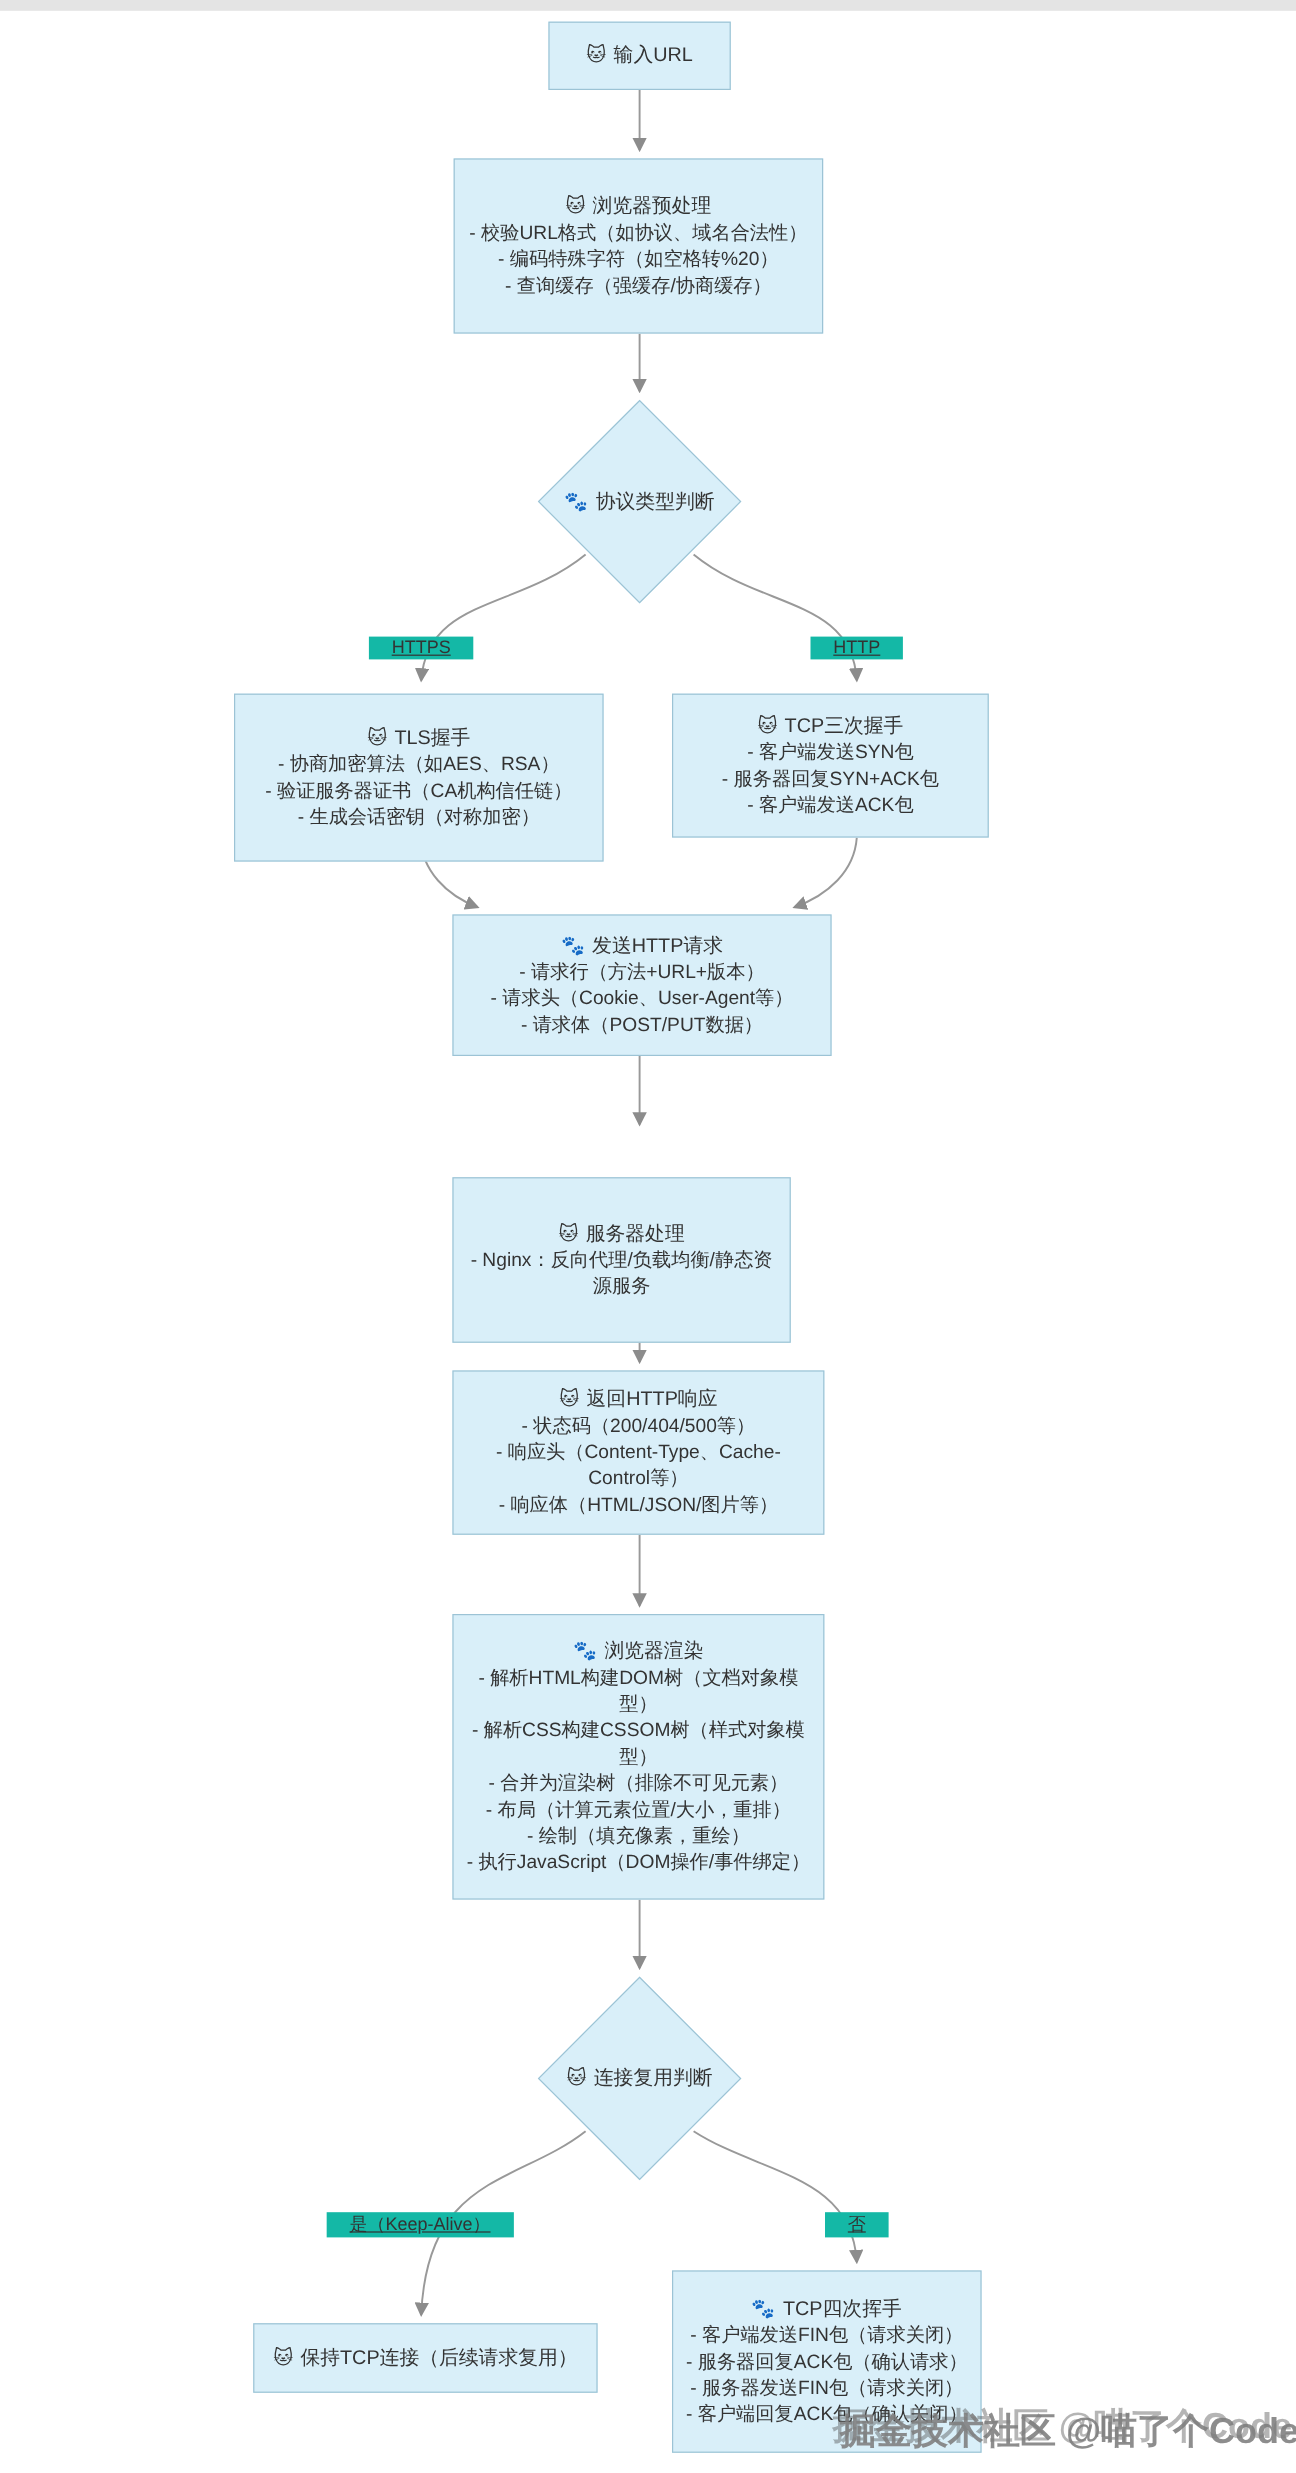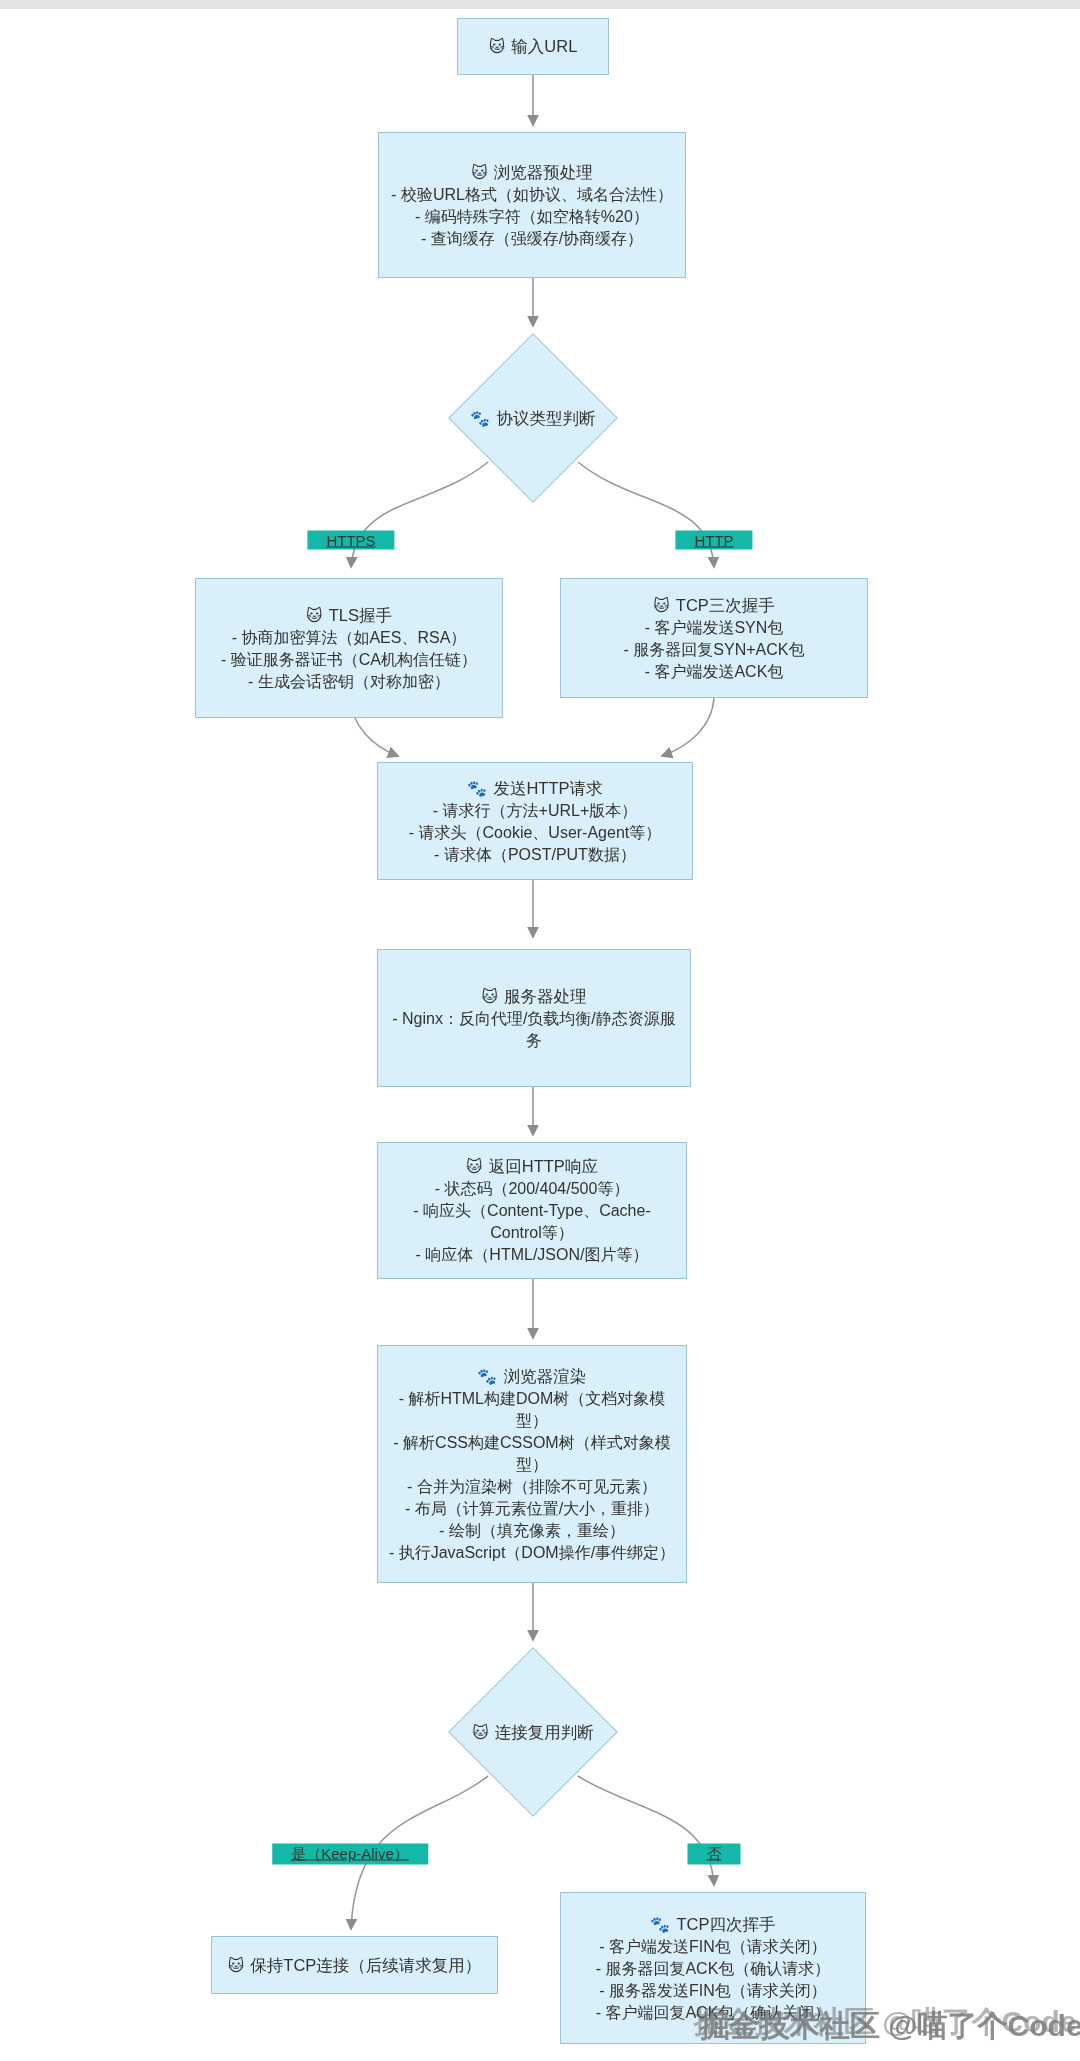--- a/index.html
+++ b/index.html
@@ -86,35 +86,35 @@
   <div class="edge-label" style="left:351px;top:540px;">HTTPS</div>
   <div class="edge-label" style="left:714px;top:540px;">HTTP</div>
 
   <div class="node" style="left:195px;top:578px;width:308px;height:140px;">
     <div class="title-row"><span class="icon">🐱</span><span>TLS握手</span></div>
     <div class="line">- 协商加密算法（如AES、RSA）</div>
     <div class="line">- 验证服务器证书（CA机构信任链）</div>
     <div class="line">- 生成会话密钥（对称加密）</div>
   </div>
 
-  <div class="node" style="left:560px;top:578px;width:308px;height:120px;">
+  <div class="node" style="left:560px;top:578px;width:264px;height:120px;">
     <div class="title-row"><span class="icon">🐱</span><span>TCP三次握手</span></div>
     <div class="line">- 客户端发送SYN包</div>
     <div class="line">- 服务器回复SYN+ACK包</div>
     <div class="line">- 客户端发送ACK包</div>
   </div>
 
   <div class="node" style="left:377px;top:762px;width:316px;height:118px;">
     <div class="title-row"><span class="icon">🐾</span><span>发送HTTP请求</span></div>
     <div class="line">- 请求行（方法+URL+版本）</div>
     <div class="line">- 请求头（Cookie、User-Agent等）</div>
     <div class="line">- 请求体（POST/PUT数据）</div>
   </div>
 
-  <div class="node" style="left:377px;top:949px;width:314px;height:138px;">
+  <div class="node" style="left:377px;top:981px;width:282px;height:138px;">
     <div class="title-row"><span class="icon">🐱</span><span>服务器处理</span></div>
     <div class="line">- Nginx：反向代理/负载均衡/静态资源服务</div>
   </div>
 
   <div class="node" style="left:377px;top:1142px;width:310px;height:137px;">
     <div class="title-row"><span class="icon">🐱</span><span>返回HTTP响应</span></div>
     <div class="line">- 状态码（200/404/500等）</div>
     <div class="line">- 响应头（Content-Type、Cache-Control等）</div>
     <div class="line">- 响应体（HTML/JSON/图片等）</div>
   </div>
@@ -134,21 +134,21 @@
     <span class="icon">🐱</span><span>连接复用判断</span>
   </div>
 
   <div class="edge-label" style="left:350px;top:1854px;">是（Keep-Alive）</div>
   <div class="edge-label" style="left:714px;top:1854px;">否</div>
 
   <div class="node" style="left:211px;top:1936px;width:287px;height:58px;">
     <div class="title-row"><span class="icon">🐱</span><span>保持TCP连接（后续请求复用）</span></div>
   </div>
 
-  <div class="node" style="left:560px;top:1892px;width:306px;height:152px;">
+  <div class="node" style="left:560px;top:1892px;width:258px;height:152px;">
     <div class="title-row"><span class="icon">🐾</span><span>TCP四次挥手</span></div>
     <div class="line">- 客户端发送FIN包（请求关闭）</div>
     <div class="line">- 服务器回复ACK包（确认请求）</div>
     <div class="line">- 服务器发送FIN包（请求关闭）</div>
     <div class="line">- 客户端回复ACK包（确认关闭）</div>
   </div>
 
   <div class="watermark">掘金技术社区 @喵了个Code</div>
 </div>
 

